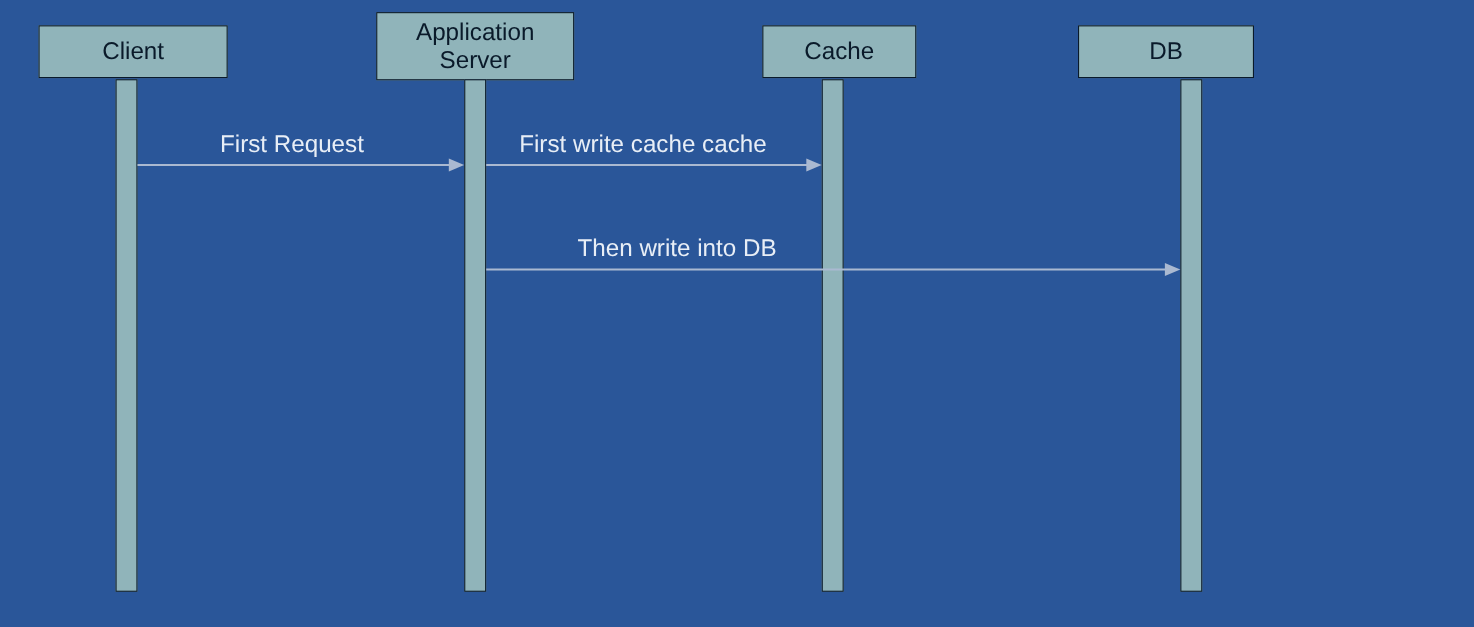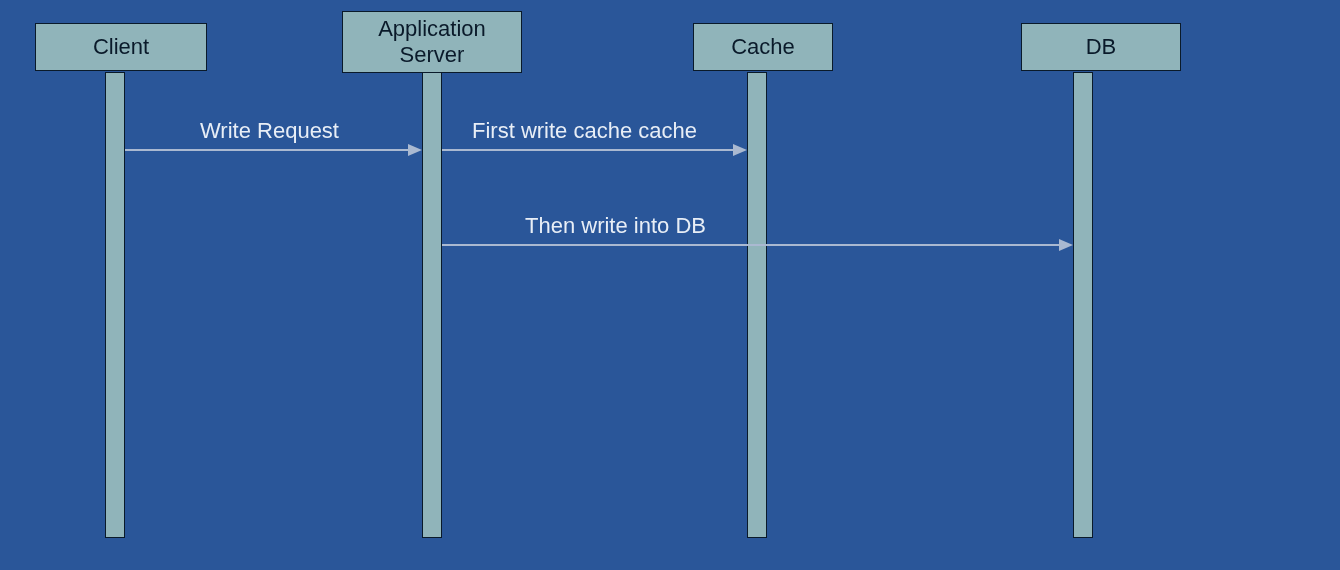--- a/index.html
+++ b/index.html
@@ -67,21 +67,21 @@
   <div class="actor-box" id="box-client" style="left: 35px; top: 23px; width: 172px; height: 48px;">
     <span>Client</span>
   </div>
   <div class="actor-box" id="box-app" style="left: 342px; top: 11px; width: 180px; height: 62px;">
     <span style="white-space:pre-line;">Application
 Server</span>
   </div>
   <div class="actor-box" id="box-cache" style="left: 677px; top: 23px; width: 140px; height: 48px; margin-left: 16px;">
     <span>Cache</span>
   </div>
-  <div class="actor-box" id="box-db" style="left: 1021px; top: 23px; width: 160px; height: 48px; text-align: right;">
+  <div class="actor-box" id="box-db" style="left: 980px; top: 23px; width: 160px; height: 48px; text-align: right;">
     <span>DB</span>
   </div>
 
   <div class="lifeline" id="life-client" style="left: 105px; top: 72px; width: 20px; height: 466px;"></div>
   <div class="lifeline" id="life-app" style="left: 422px; top: 72px; width: 20px; height: 466px;"></div>
   <div class="lifeline" id="life-cache" style="left: 747px; top: 72px; width: 20px; height: 466px;"></div>
   <div class="lifeline" id="life-db" style="left: 1073px; top: 72px; width: 20px; height: 466px;"></div>
 
   <svg class="arrows">
     <g id="arrow-m1">
@@ -91,17 +91,17 @@
     <g id="arrow-m2">
         <line x1="442" y1="150" x2="735" y2="150" class="arrow-line"></line>
         <polygon points="747,150 733,144 733,156" class="arrow-head"></polygon>
       </g>
     <g id="arrow-m3">
         <line x1="442" y1="245" x2="1061" y2="245" class="arrow-line"></line>
         <polygon points="1073,245 1059,239 1059,251" class="arrow-head"></polygon>
       </g>
   </svg>
 
-  <div class="msg-label" id="label-m1" style="left: 200px; top: 118px;">Write Request</div>
+  <div class="msg-label" id="label-m1" style="left: 200px; top: 118px;">First Request</div>
   <div class="msg-label" id="label-m2" style="left: 472px; top: 118px;">First write cache cache</div>
   <div class="msg-label" id="label-m3" style="left: 525px; top: 213px;">Then write into DB</div>
 
 </div>
 
 </body></html>

